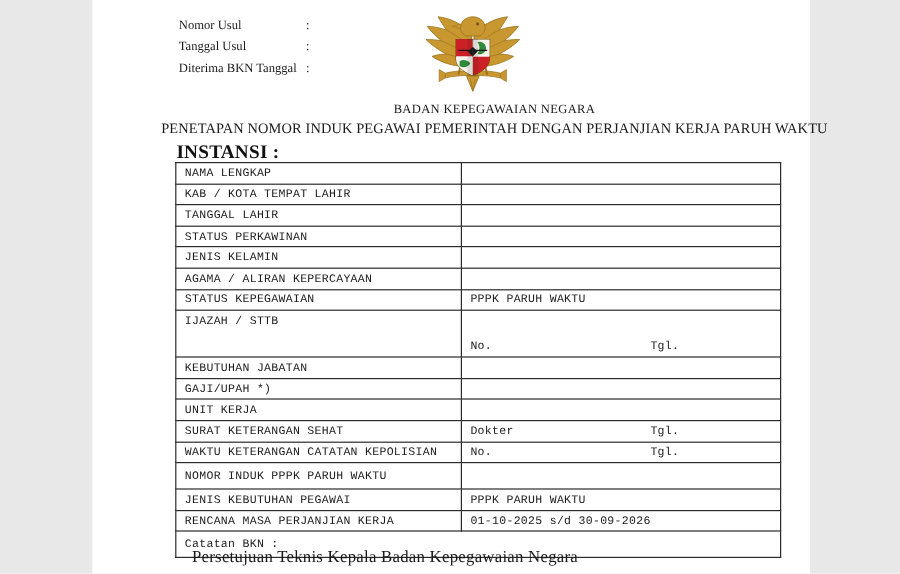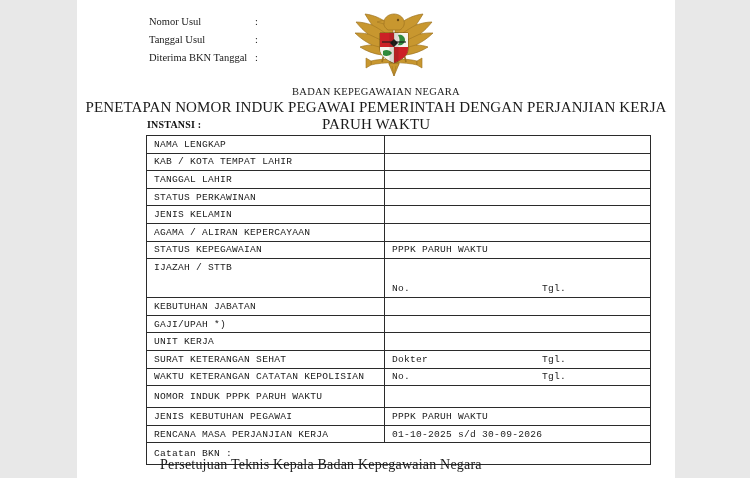--- a/index.html
+++ b/index.html
@@ -64,40 +64,41 @@
   }
   .emblem-wrap svg { display:block; }
 
   
   .title-block {
     position: absolute;
     left: 0;
     top: 84px;
     width: 598px;
     text-align: center;
+    padding-left: 36px;
   }
   .title-1 {
     font-size: 10.5px;
     letter-spacing: 0.25px;
     color: #1a1a1a;
     line-height: 15px;
   }
   .title-2 {
-    font-size: 15px;
+    font-size: 12px;
     letter-spacing: 0.1px;
     color: #1a1a1a;
     line-height: 17px;
   }
 
   
   .instansi {
     position: absolute;
     left: 70px;
     top: 119px;
-    font-size: 10px;
+    font-size: 16px;
     font-weight: bold;
     color: #111;
     letter-spacing: 0.2px;
   }
 
   
   .tbl {
     position: absolute;
     left: 69px;
     top: 135px;

